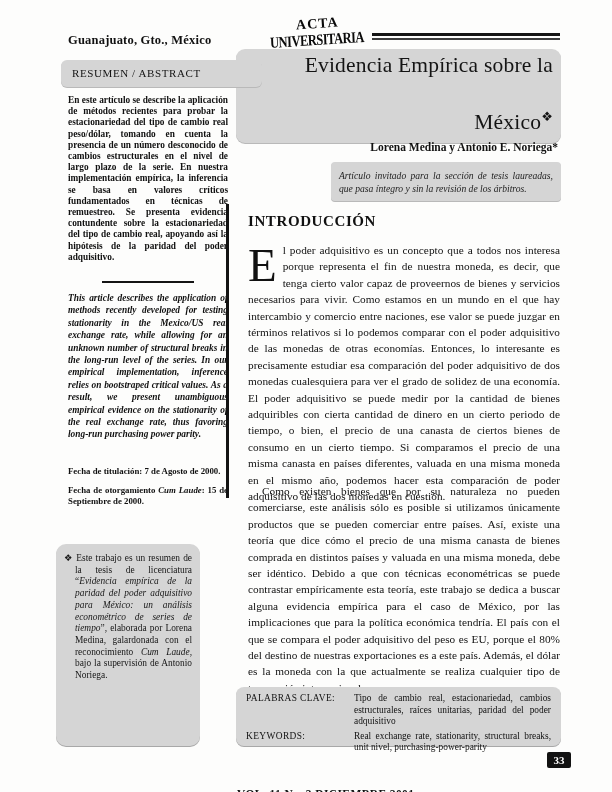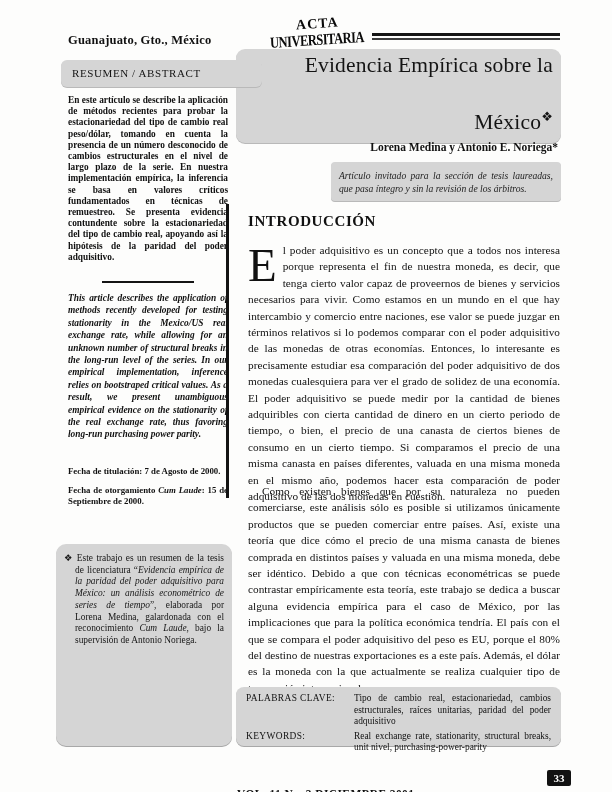--- a/index.html
+++ b/index.html
@@ -84,21 +84,21 @@
     font-size:8.8px;line-height:11.5px;font-weight:bold;
     text-align:justify;
   }
   .dates p{margin:0 0 7px 0;}
 
   .vrule{
     position:absolute;left:226px;top:204px;width:3px;height:294px;background:#131313;
   }
 
   .footnote-box{
-    position:absolute;left:56px;top:544px;width:176px;height:202px;
+    position:absolute;left:56px;top:544px;width:144px;height:202px;
     border-radius:10px;box-sizing:border-box;
     padding:9px 8px 0 8px;
     font-size:9.4px;line-height:11.7px;color:#161616;
     box-shadow:0 1px 0 #a8a8a8;
   }
   .fn{margin:0 0 6px 0;padding-left:11px;text-indent:-11px;text-align:justify;}
   .fn .it{font-style:italic;}
 
   .section-heading{
     position:absolute;left:248px;top:213px;
@@ -128,21 +128,21 @@
   .kwlabel{font-size:9.4px;letter-spacing:0.4px;white-space:nowrap;}
   .kwvalue{font-size:9.4px;line-height:11.6px;text-align:justify;}
 
   .footer-vol{
     position:absolute;left:237px;top:788px;
     font-size:11.5px;font-weight:bold;letter-spacing:0.4px;
   }
   .page-num{
     position:absolute;left:547px;top:752px;width:24px;height:16px;
     background:#121212;color:#fff;border-radius:2px;
-    font-size:11px;font-weight:bold;text-align:center;line-height:16px;margin-top:18px;
+    font-size:11px;font-weight:bold;text-align:center;line-height:16px;
   }
 </style>
 </head>
 <body>
 
 <div class="page">
 
   <div class="location">Guanajuato, Gto., México</div>
 
   <div class="logo">

